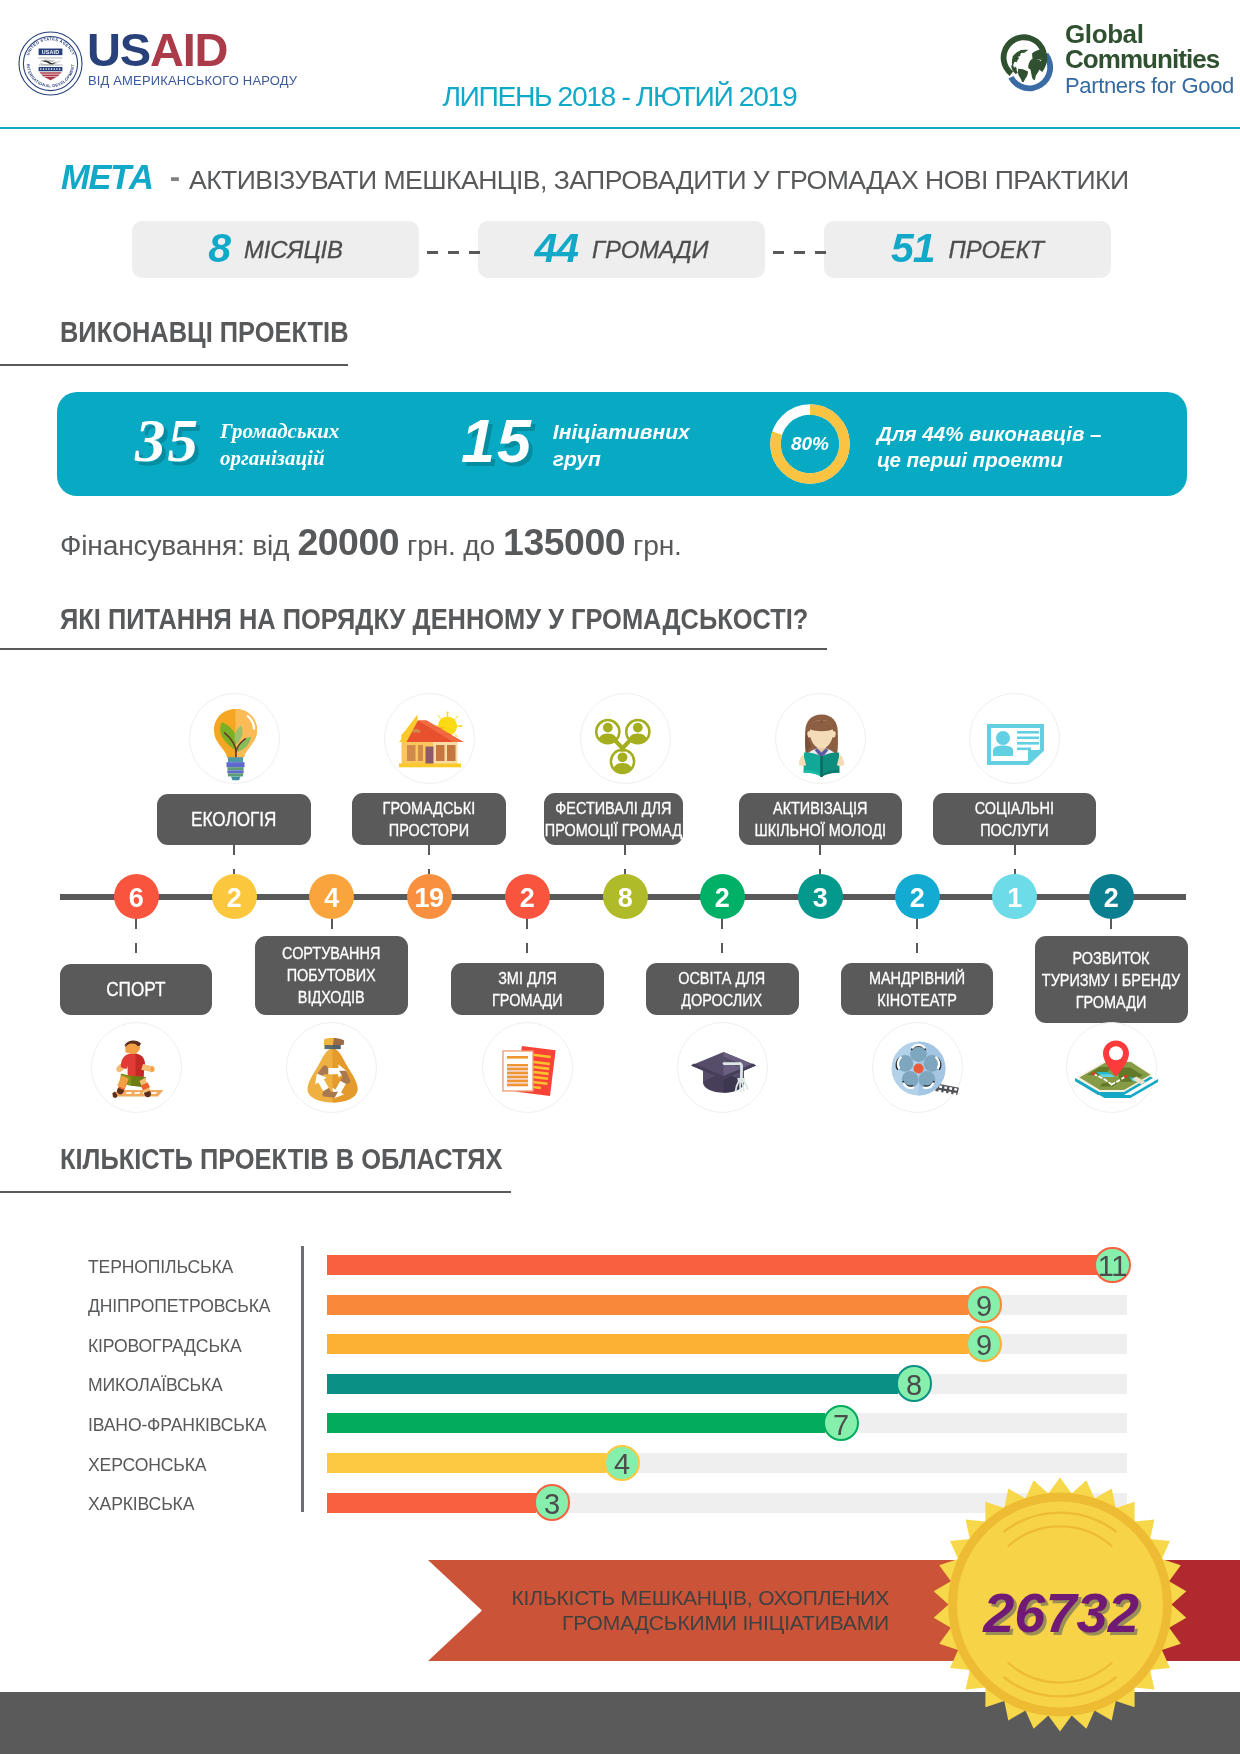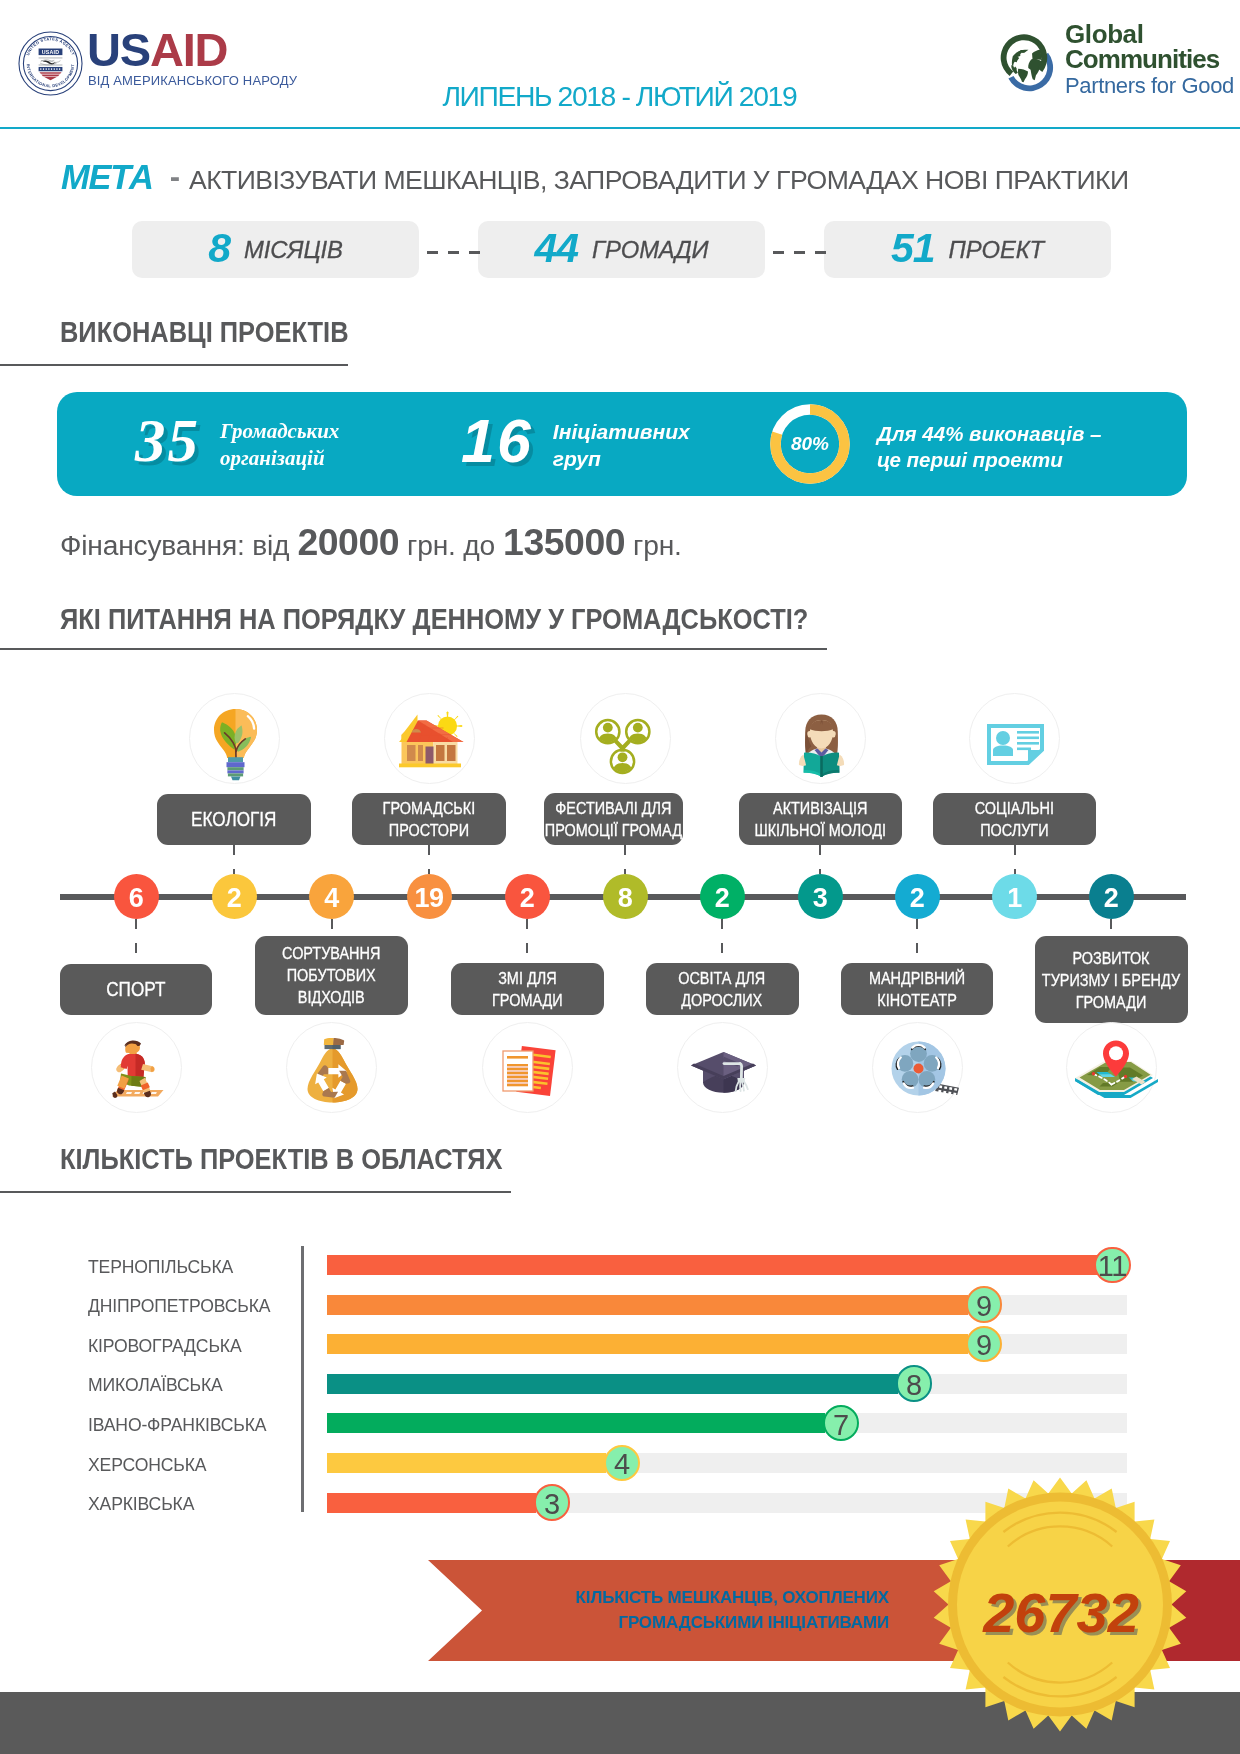--- a/index.html
+++ b/index.html
@@ -84,25 +84,25 @@
   .bar-label{position:absolute;left:88px;width:230px;text-align:left;font-size:17.6px;color:#58595b;
              font-weight:normal;letter-spacing:-.15px;white-space:nowrap;}
   .bar-track{position:absolute;left:327px;width:800px;height:20px;background:#efefef;}
   .bar-fill{position:absolute;left:327px;height:20px;}
   .bar-bub{position:absolute;width:36.5px;height:36.5px;border-radius:50%;background:#86efac;border:2.4px solid #999;
            display:flex;align-items:center;justify-content:center;font-size:29px;color:#4c4c4c;
            line-height:1;box-sizing:border-box;letter-spacing:-.5px;padding-top:4px;}
 
   
   #banner{left:428px;top:1560px;width:812px;height:101px;}
-  #banner-text{left:500px;top:1586px;width:389px;text-align:right;color:#0369a1;
-               font-size:17px;font-weight:bold;line-height:24.5px;letter-spacing:-.15px;white-space:nowrap;}
+  #banner-text{left:500px;top:1586px;width:389px;text-align:right;color:#404040;
+               font-size:21px;font-weight:normal;line-height:24.5px;letter-spacing:-.15px;white-space:nowrap;}
   #seal{left:932px;top:1473px;width:256px;height:268px;}
   #seal-val{left:933px;top:1580px;width:256px;text-align:center;font-size:56px;
-            font-weight:bold;font-style:italic;color:#c2410c;text-shadow:3px 3px 0 rgba(118,116,92,.72);letter-spacing:0px;}
+            font-weight:bold;font-style:italic;color:#701a75;text-shadow:3px 3px 0 rgba(118,116,92,.72);letter-spacing:0px;}
   #footer-bar{left:0;top:1692px;width:1240px;height:62px;background:#5a5a5a;}
 </style>
 </head>
 <body>
 
 <div class="page">
 
 <div class="abs" id="usaid-logo">
   <svg class="abs" id="usaid-seal" viewBox="0 0 66 66">
     <circle cx="33" cy="33" r="32" fill="#fff" stroke="#29417a" stroke-width="1.1"></circle>
@@ -214,21 +214,21 @@
     <div style="display:flex;align-items:flex-start;">
       <div class="perf-num" style="padding-top:2px;">35</div>
       <div style="margin-left:20px;padding-top:8px;">
         <div class="perf-lab">Громадських</div>
         <div class="perf-lab">організацій</div>
       </div>
     </div>
   </div>
   <div class="abs" style="left:404px;top:18px;">
     <div style="display:flex;align-items:flex-start;">
-      <div class="perf-num" style="padding-top:2px;">16</div>
+      <div class="perf-num" style="padding-top:2px;">15</div>
       <div style="margin-left:20px;padding-top:8px;">
         <div class="perf-lab">Ініціативних</div>
         <div class="perf-lab">груп</div>
       </div>
     </div>
   </div>
 </div>
 <div class="abs" id="donut">
   <svg width="80" height="80" viewBox="0 0 80 80">
     <circle cx="40" cy="40" r="34.5" fill="none" stroke="#ffffff" stroke-width="10.5"></circle>

